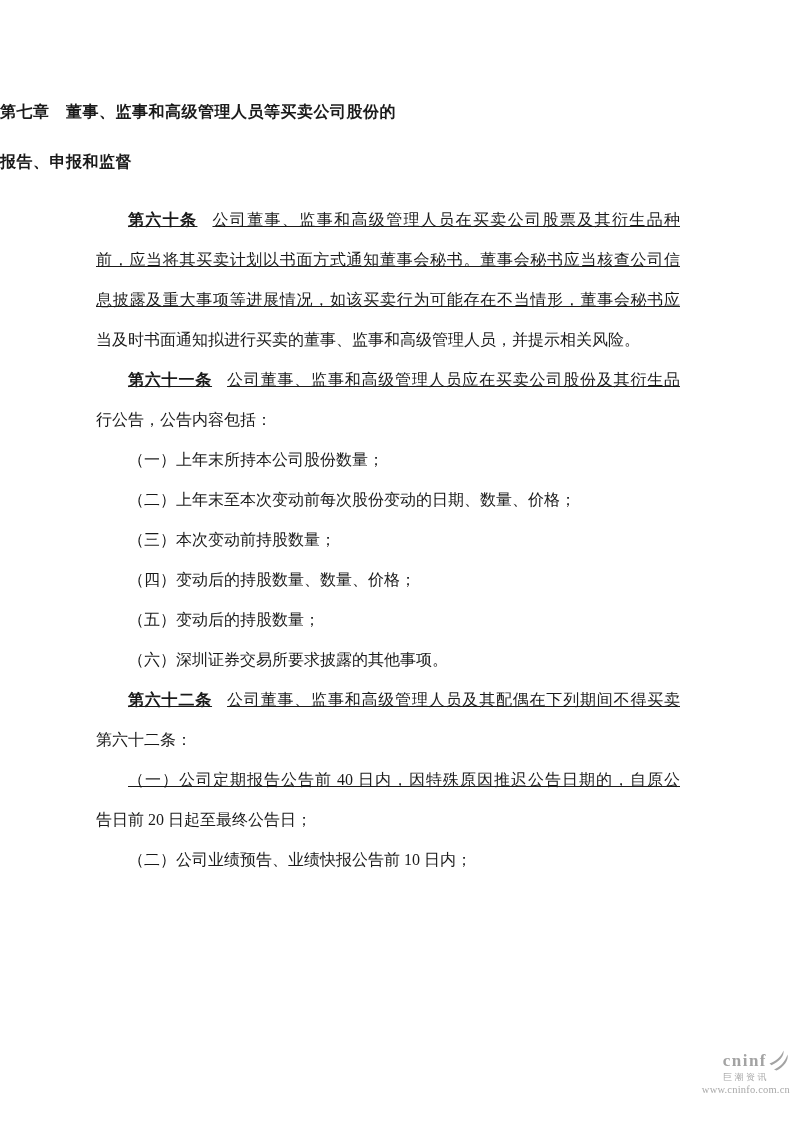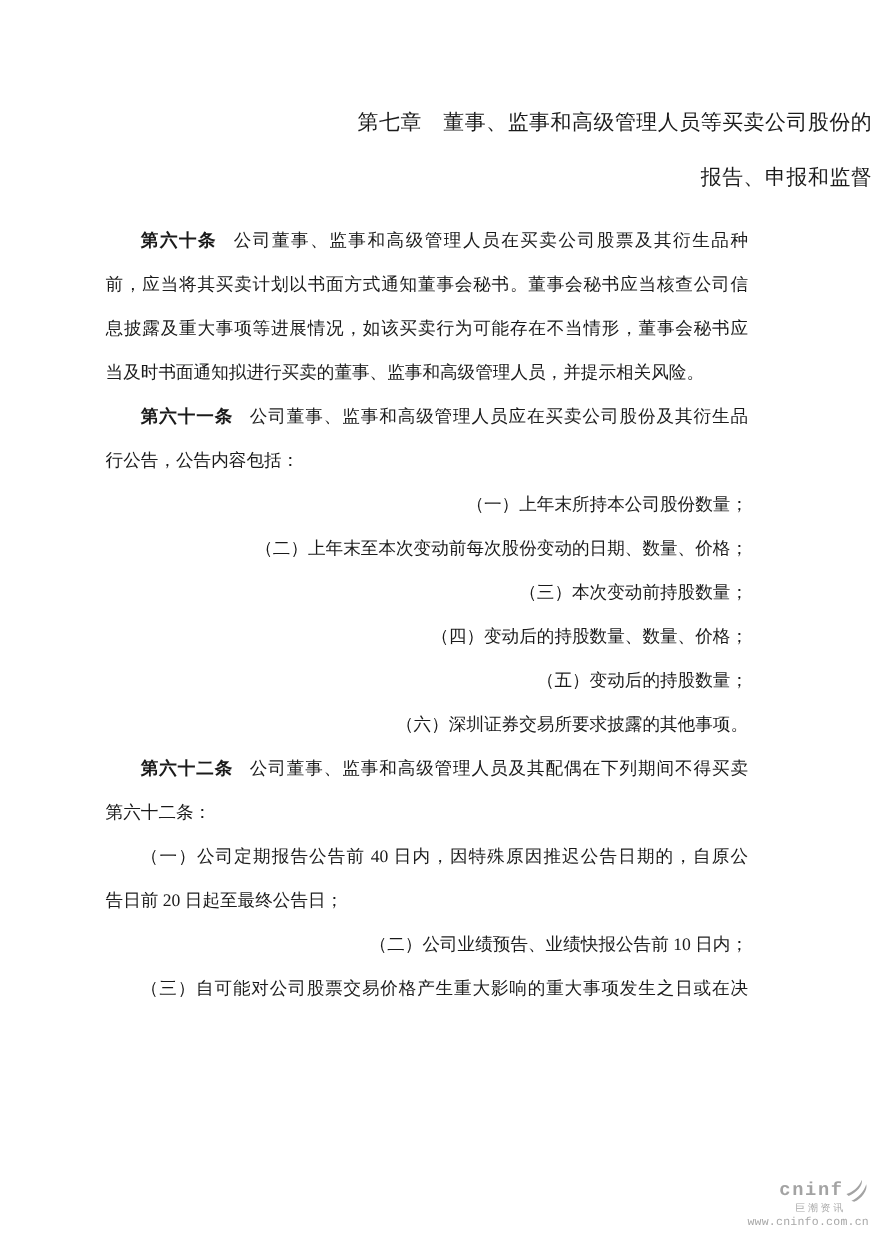--- a/index.html
+++ b/index.html
@@ -18,57 +18,57 @@
   }
   .title-block {
     position: absolute;
     top: 98px;
     left: 0;
     width: 793px;
   }
   .title-line {
     height: 50px;
     line-height: 27px;
-    text-align: right;
-    font-weight: normal;
-    font-size: 19px;
+    text-align: left;
+    font-weight: bold;
+    font-size: 16px;
     letter-spacing: 0.5px;
   }
   .body-block {
     position: absolute;
     top: 200px;
     left: 96px;
     width: 584px;
     font-size: 16px;
   }
   .line {
     height: 40px;
     line-height: 40px;
     overflow: hidden;
     text-align: left;
   }
   .line.indent {
     padding-left: 32px;
-    text-align: right;
   }
   .line.justify {
     text-align: justify;
     text-align-last: justify;
+    text-decoration: underline;
   }
   .lead {
     font-weight: bold;
     margin-right: 15px;
   }
   .logo {
     position: absolute;
-    top: 1070px;
+    top: 1048px;
     right: 3px;
     width: 120px;
     text-align: right;
-    font-family: Liberation Mono, monospace;
+    font-family: Liberation Serif, serif;
     color: #a3a3a3;
     line-height: 1;
   }
   .logo-brand-row {
     display: flex;
     align-items: center;
     justify-content: flex-end;
     gap: 1px;
     height: 24px;
   }
@@ -113,21 +113,20 @@
       <div class="line indent">（二）上年末至本次变动前每次股份变动的日期、数量、价格；</div>
       <div class="line indent">（三）本次变动前持股数量；</div>
       <div class="line indent">（四）变动后的持股数量、数量、价格；</div>
       <div class="line indent">（五）变动后的持股数量；</div>
       <div class="line indent">（六）深圳证券交易所要求披露的其他事项。</div>
       <div class="line indent justify"><b class="lead">第六十二条</b>公司董事、监事和高级管理人员及其配偶在下列期间不得买卖</div>
       <div class="line">第六十二条：</div>
       <div class="line indent justify">（一）公司定期报告公告前 40 日内，因特殊原因推迟公告日期的，自原公</div>
       <div class="line">告日前 20 日起至最终公告日；</div>
       <div class="line indent">（二）公司业绩预告、业绩快报公告前 10 日内；</div>
-      <div class="line indent justify">（三）自可能对公司股票交易价格产生重大影响的重大事项发生之日或在决</div>
     </div>
 
   <div class="logo">
     <div class="logo-brand-row">
       <span class="logo-brand">cninf</span>
       <span style="display:inline-flex;">
         <svg width="22" height="22" viewBox="0 0 22 22" xmlns="http://www.w3.org/2000/svg">
           <path d="M1.5 14.5 C6.5 13 13 8.5 15.5 1.5 C16.5 7 11 13 3.5 16.2 Z" fill="#a3a3a3"></path>
           <path d="M6 20.5 C11.5 18.5 17.5 12.5 19.5 5.5 C21 11 15.5 18.5 8.5 21.5 Z" fill="#a3a3a3"></path>
         </svg>

